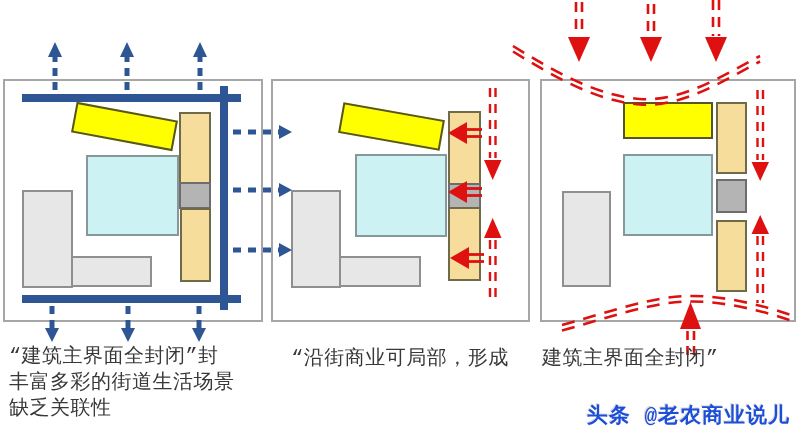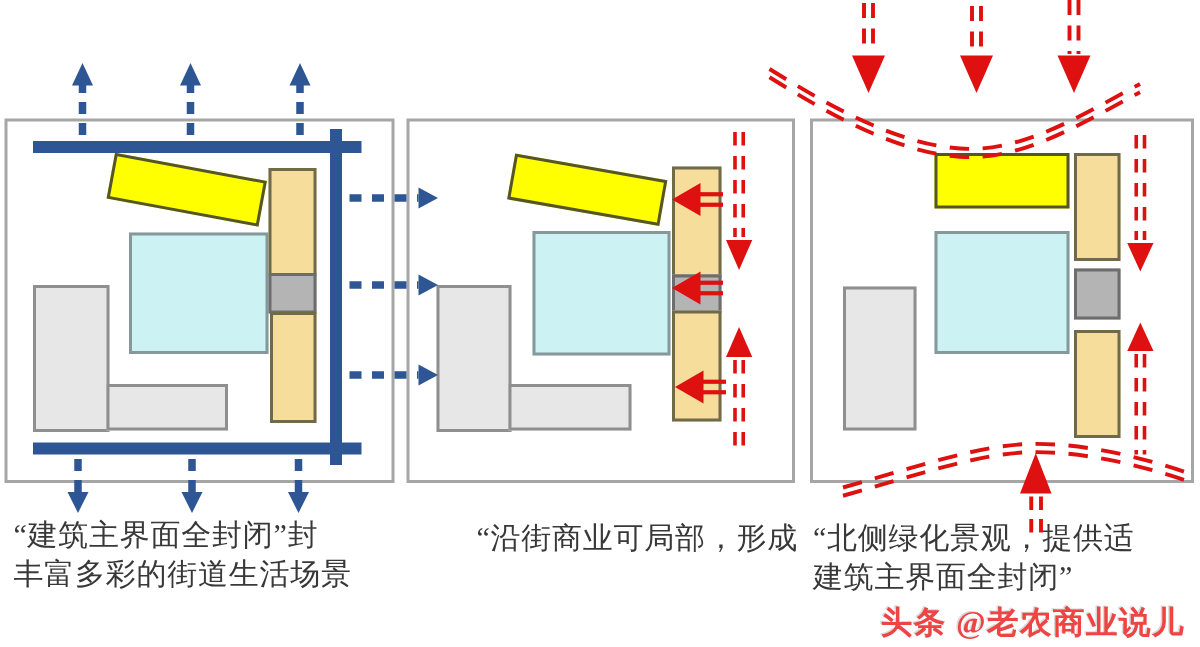--- a/index.html
+++ b/index.html
@@ -1,38 +1,38 @@
 <!DOCTYPE html>
 <html><head>
 <meta charset="utf-8">
 <style>
   html,body{margin:0;padding:0;background:#fff;}
   .stage{
     position:relative;width:800px;height:431px;background:#ffffff;overflow:hidden;
-    font-family:Liberation Serif, serif;
+    font-family:Liberation Mono, monospace;
   }
   .panel{
     position:absolute;box-sizing:border-box;border:2px solid #a6a6a6;background:#fff;z-index:1;
   }
   .shape{position:absolute;box-sizing:border-box;z-index:2;}
   .yellow{background:#ffff00;border:2px solid #55552a;}
   .cyan{background:#cdf2f3;border:2px solid #86989a;}
   .tan{background:#f7dd9b;border:2px solid #6e6a4a;}
   .grayblk{background:#b4b4b4;border:2px solid #6d6d6d;}
   .ltgray{background:#e7e7e7;border:2px solid #8f8f8f;}
   .bluebar{position:absolute;background:#2e5694;z-index:4;}
   .overlay{position:absolute;left:0;top:0;z-index:5;pointer-events:none;}
   .caption{
     position:absolute;z-index:6;color:#383838;font-size:20px;line-height:26px;
     letter-spacing:0.5px;white-space:nowrap;
   }
   .caption div{white-space:nowrap;}
   .cap-mid{text-align:center;}
   .watermark{
-    position:absolute;z-index:7;color:#ef4444;font-weight:bold;font-size:21px;
+    position:absolute;z-index:7;color:#1d4ed8;font-weight:bold;font-size:21px;
     text-shadow:1px 2px 1px #ffffff,-1px -1px 0 #d8d8d8;letter-spacing:1px;white-space:nowrap;
   }
 </style>
 </head>
 <body>
 
 <div class="stage">
 
   <div class="panel" style="left:3px;top:79px;width:260px;height:243px;"></div>
   <div class="panel" style="left:271px;top:79px;width:259px;height:243px;"></div>
@@ -147,24 +147,24 @@
     <g stroke="#de1010" fill="#de1010">
       <polygon points="680,329 701,329 690.5,302" stroke="none"></polygon>
       <line x1="687.5" y1="331" x2="687.5" y2="357" stroke-width="2.6" stroke-dasharray="9 6" fill="none"></line>
       <line x1="694" y1="331" x2="694" y2="357" stroke-width="2.6" stroke-dasharray="9 6" fill="none"></line>
     </g>
   </svg>
 
   <div class="caption" style="left:9px;top:344px;">
     <div>“建筑主界面全封闭”封</div>
     <div>丰富多彩的街道生活场景</div>
+    <div>缺乏关联性</div>
   </div>
-  <div class="caption cap-mid" style="left:268px;top:346px;width:264px;text-align:right;">
+  <div class="caption cap-mid" style="left:268px;top:346px;width:264px;">
     <div>“沿街商业可局部，形成</div>
   </div>
   <div class="caption" style="left:542px;top:346px;">
-    <div>“北侧绿化景观，提供适</div>
     <div>建筑主界面全封闭”</div>
   </div>
 
   <div class="watermark" style="right:10px;top:401px;">头条 @老农商业说儿</div>
 
 </div>
 
 </body></html>

